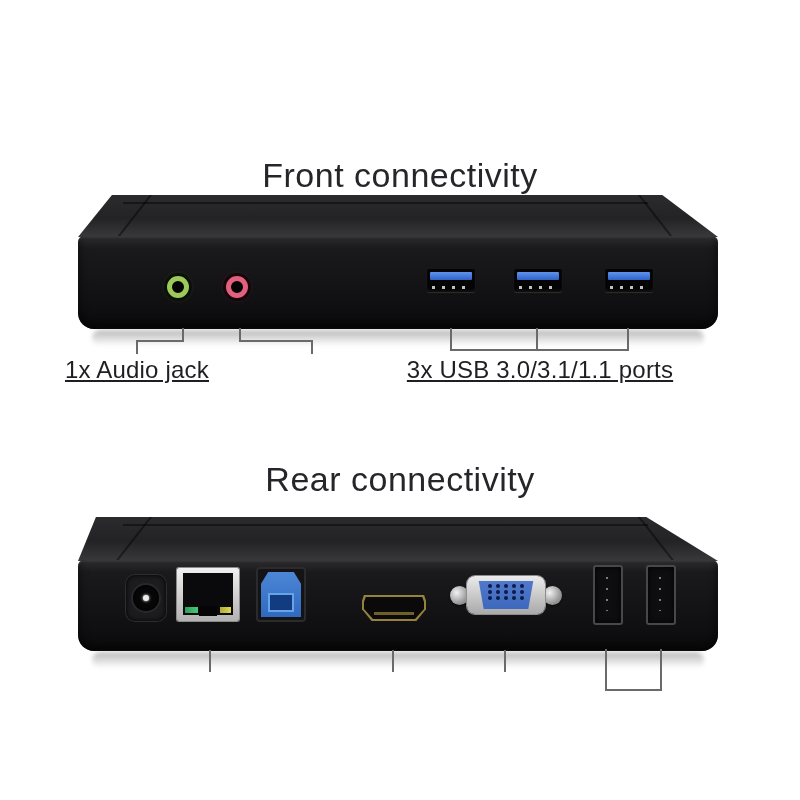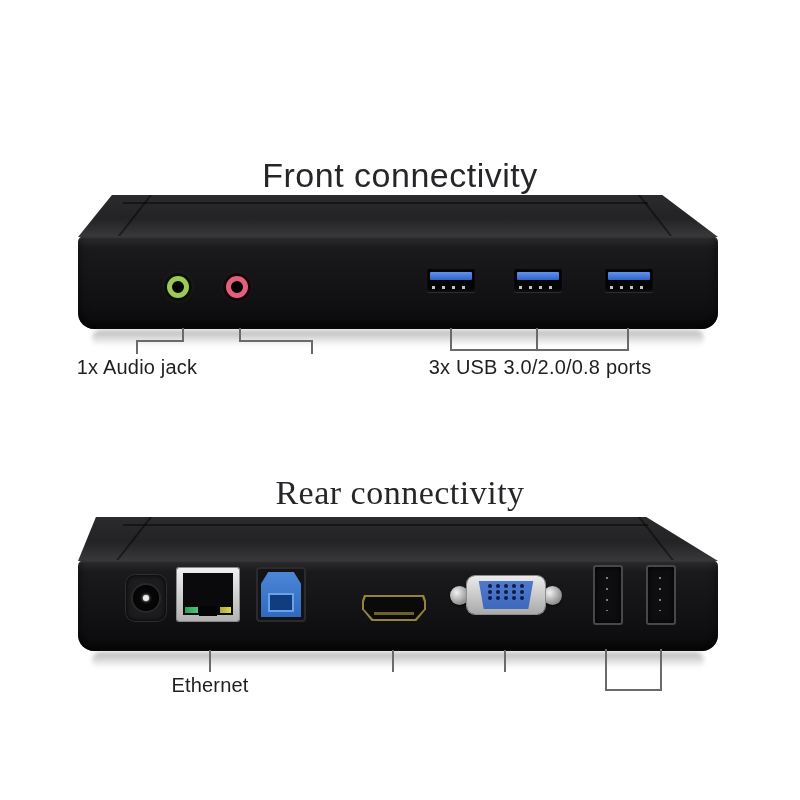--- a/index.html
+++ b/index.html
@@ -84,22 +84,22 @@
   .vga .hole{width:4px;height:4px;border-radius:50%;background:#0c1c4a;}
 
   .usb2{position:absolute;top:548px;width:26px;height:56px;background:#0e0e10;
         border:2px solid #48484a;border-radius:3px;box-shadow:inset 0 0 6px #000;}
   .usb2 .dots{position:absolute;left:11px;top:10px;bottom:12px;width:2px;
         background:repeating-linear-gradient(180deg,#7c7c7c 0 2px,transparent 2px 11px);}
 
   
   .cl{position:absolute;background:var(--line-gray,#6a6a6a);}
   .cl.v{width:2px;} .cl.h{height:2px;}
-  .label{position:absolute;font-size:20px;color:var(--label-ink,#1f1f23);
-         text-align:center;letter-spacing:0.2px;white-space:nowrap;}
+  .label{position:absolute;font-size:24px;color:var(--label-ink,#1f1f23);
+         text-align:center;letter-spacing:0.2px;white-space:nowrap;text-decoration:underline;}
 </style>
 </head>
 <body>
 
 <div class="canvas">
 
   <h1 class="title" style="top:116px;">Front connectivity</h1>
 
   <div class="top-face" style="top:178px;height:42px;clip-path:polygon(5.3% 0,91.3% 0,100% 100%,0 100%);">
     <div class="seam h"></div>
@@ -132,23 +132,23 @@
   <div class="cl v" style="left:239px;top:311px;height:14px;"></div>
   <div class="cl h" style="left:239px;top:323px;width:74px;"></div>
   <div class="cl v" style="left:311px;top:323px;height:14px;"></div>
 
   <div class="cl v" style="left:450px;top:311px;height:23px;"></div>
   <div class="cl v" style="left:536px;top:311px;height:23px;"></div>
   <div class="cl v" style="left:627px;top:311px;height:23px;"></div>
   <div class="cl h" style="left:450px;top:332px;width:179px;"></div>
 
   <div class="label" style="left:57px;top:339px;width:160px;">1x Audio jack</div>
-  <div class="label" style="left:400px;top:339px;width:280px;">3x USB 3.0/2.0/0.8 ports</div>
-
-  <h1 class="title" style="top:434px;font-family:Liberation Serif, serif;">Rear connectivity</h1>
+  <div class="label" style="left:400px;top:339px;width:280px;">3x USB 3.0/3.1/1.1 ports</div>
+
+  <h1 class="title" style="top:420px;">Rear connectivity</h1>
 
   <div class="top-face" style="top:500px;height:44px;clip-path:polygon(2.8% 0,88.8% 0,100% 100%,0 100%);">
     <div class="seam h"></div>
     <div class="seam dl"></div>
     <div class="seam dr"></div>
   </div>
 
   <div class="face" style="top:543px;height:91px;"></div>
 
   <div class="dc">
@@ -213,15 +213,14 @@
   <div class="reflection" style="top:635px;"></div>
 
   <div class="cl v" style="left:209px;top:633px;height:22px;"></div>
   <div class="cl v" style="left:392px;top:633px;height:22px;"></div>
   <div class="cl v" style="left:504px;top:633px;height:22px;"></div>
 
   <div class="cl v" style="left:605px;top:632px;height:42px;"></div>
   <div class="cl v" style="left:660px;top:632px;height:42px;"></div>
   <div class="cl h" style="left:605px;top:672px;width:57px;"></div>
 
-  <div class="label" style="left:130px;top:657px;width:160px;">Ethernet</div>
 
 </div>
 
 </body></html>

